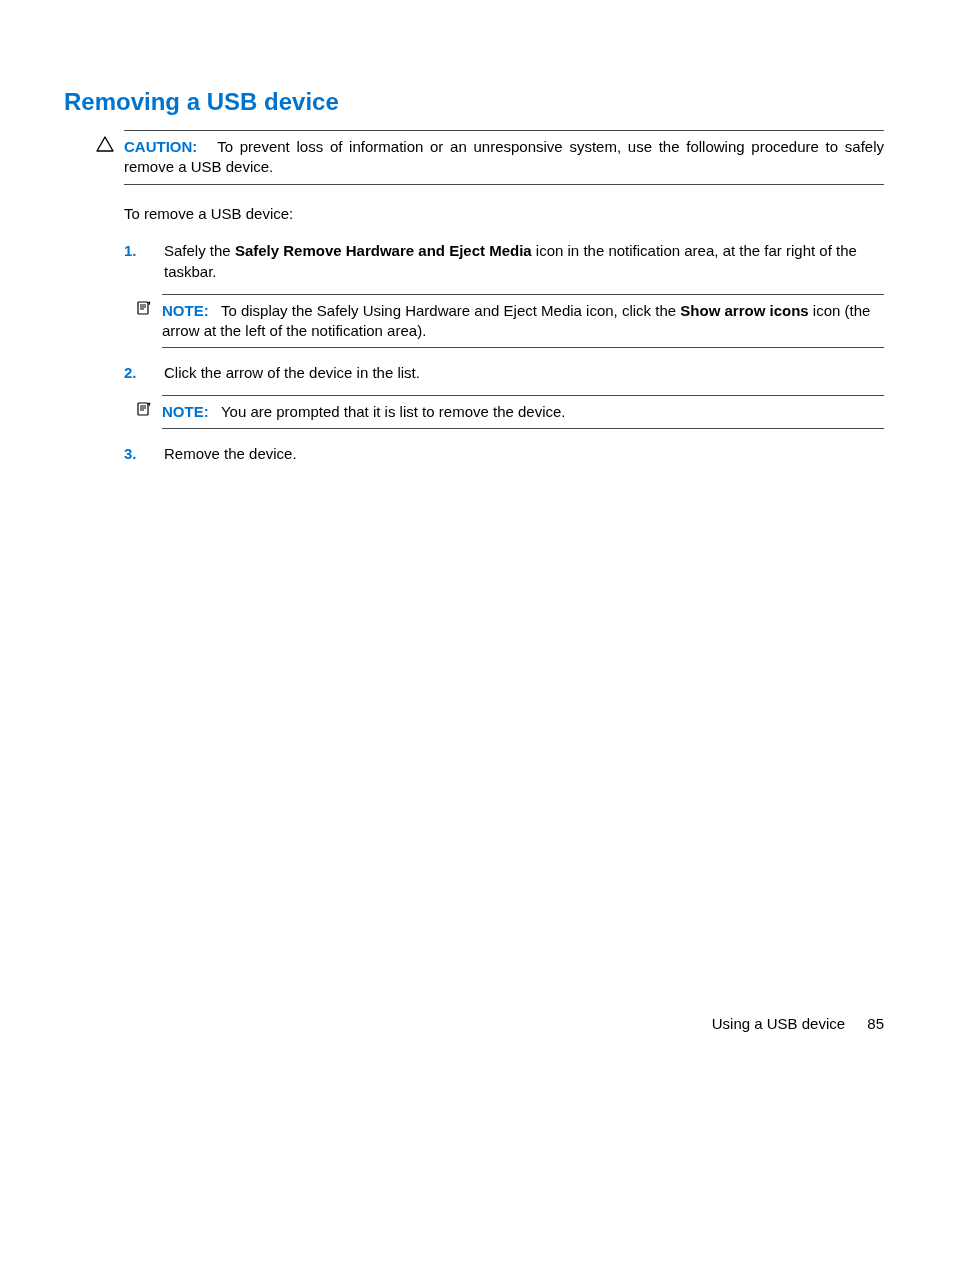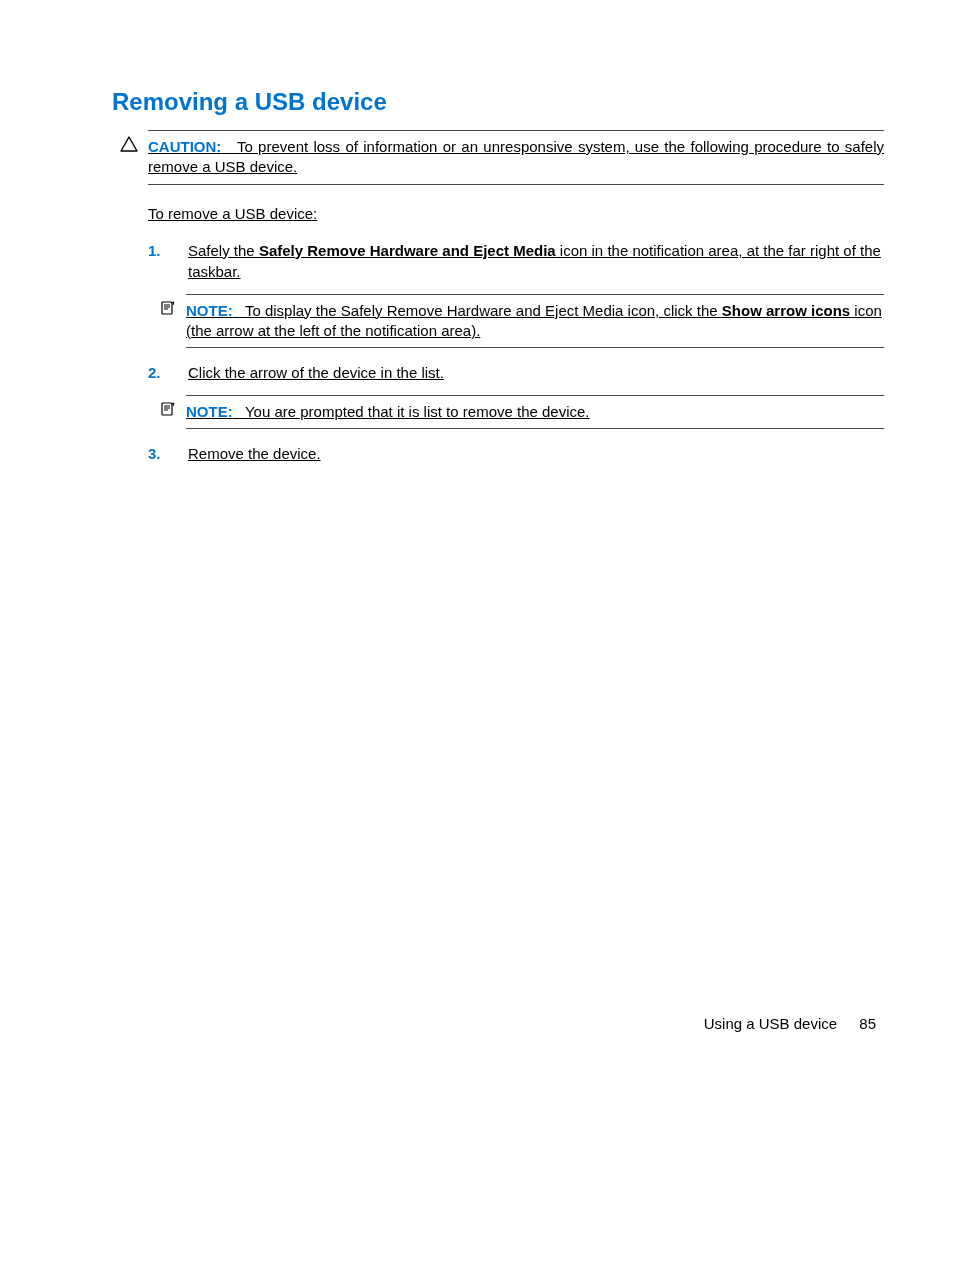--- a/index.html
+++ b/index.html
@@ -7,34 +7,33 @@
     margin: 0;
     padding: 0;
     width: 954px;
     height: 1270px;
     background: #ffffff;
     font-family: Arial, Helvetica, sans-serif;
     color: #000000;
     position: relative;
   }
   .page {
-    padding: 88px 70px 60px 112px;
+    padding: 88px 70px 60px 64px;
     width: 954px;
     height: 1092px;
     position: relative;
   }
   h2.section-title {
     color: #0073cf;
     font-size: 24px;
     font-weight: bold;
     margin: 0 0 14px 0;
   }
   .body-content {
-    margin-left: 36px;
-    text-decoration: underline;
+    margin-left: 60px;
   }
   .caution-block {
     position: relative;
     margin-bottom: 18px;
   }
   .caution-block .icon-col {
     position: absolute;
     left: -28px;
     top: 6px;
   }
@@ -93,21 +92,21 @@
     border-top: 1px solid #4a4a4a;
     border-bottom: 1px solid #4a4a4a;
     padding: 6px 0;
     font-size: 15px;
     line-height: 1.35;
   }
   .bold { font-weight: bold; text-align: center; }
   .footer {
     position: absolute;
     bottom: 60px;
-    right: 78px;
+    right: 70px;
     font-size: 15px;
   }
   .footer .page-num {
     margin-left: 18px;
   }
   svg { display: block; }
 </style>
 </head>
 <body>
 
@@ -139,21 +138,21 @@
         <div class="note-block" style="margin-left:-26px;">
           <div class="icon-col">
             <svg width="16" height="16" viewBox="0 0 16 16">
               <rect x="2" y="2" width="10" height="12" rx="1" fill="none" stroke="#000" stroke-width="1.2"></rect>
               <path d="M4 5 h6 M4 7 h6 M4 9 h4" stroke="#000" stroke-width="1"></path>
               <path d="M11 3 l3 -1 l-1 3" fill="none" stroke="#000" stroke-width="1"></path>
             </svg>
           </div>
           <div class="note-box">
             <span class="callout-label">NOTE:</span>&nbsp;&nbsp;
-            <span>To display the Safely Remove Hardware and Eject Media icon, click the </span><span class="bold">Show arrow icons</span><span> icon (the arrow at the left of the notification area).</span>
+            <span>To display the Safely Using Hardware and Eject Media icon, click the </span><span class="bold">Show arrow icons</span><span> icon (the arrow at the left of the notification area).</span>
           </div>
         </div>
       </li>
 
       <li>
         <span>Click the arrow of the device in the list.</span>
 
         <div class="note-block" style="margin-left:-26px;">
           <div class="icon-col">
             <svg width="16" height="16" viewBox="0 0 16 16">

